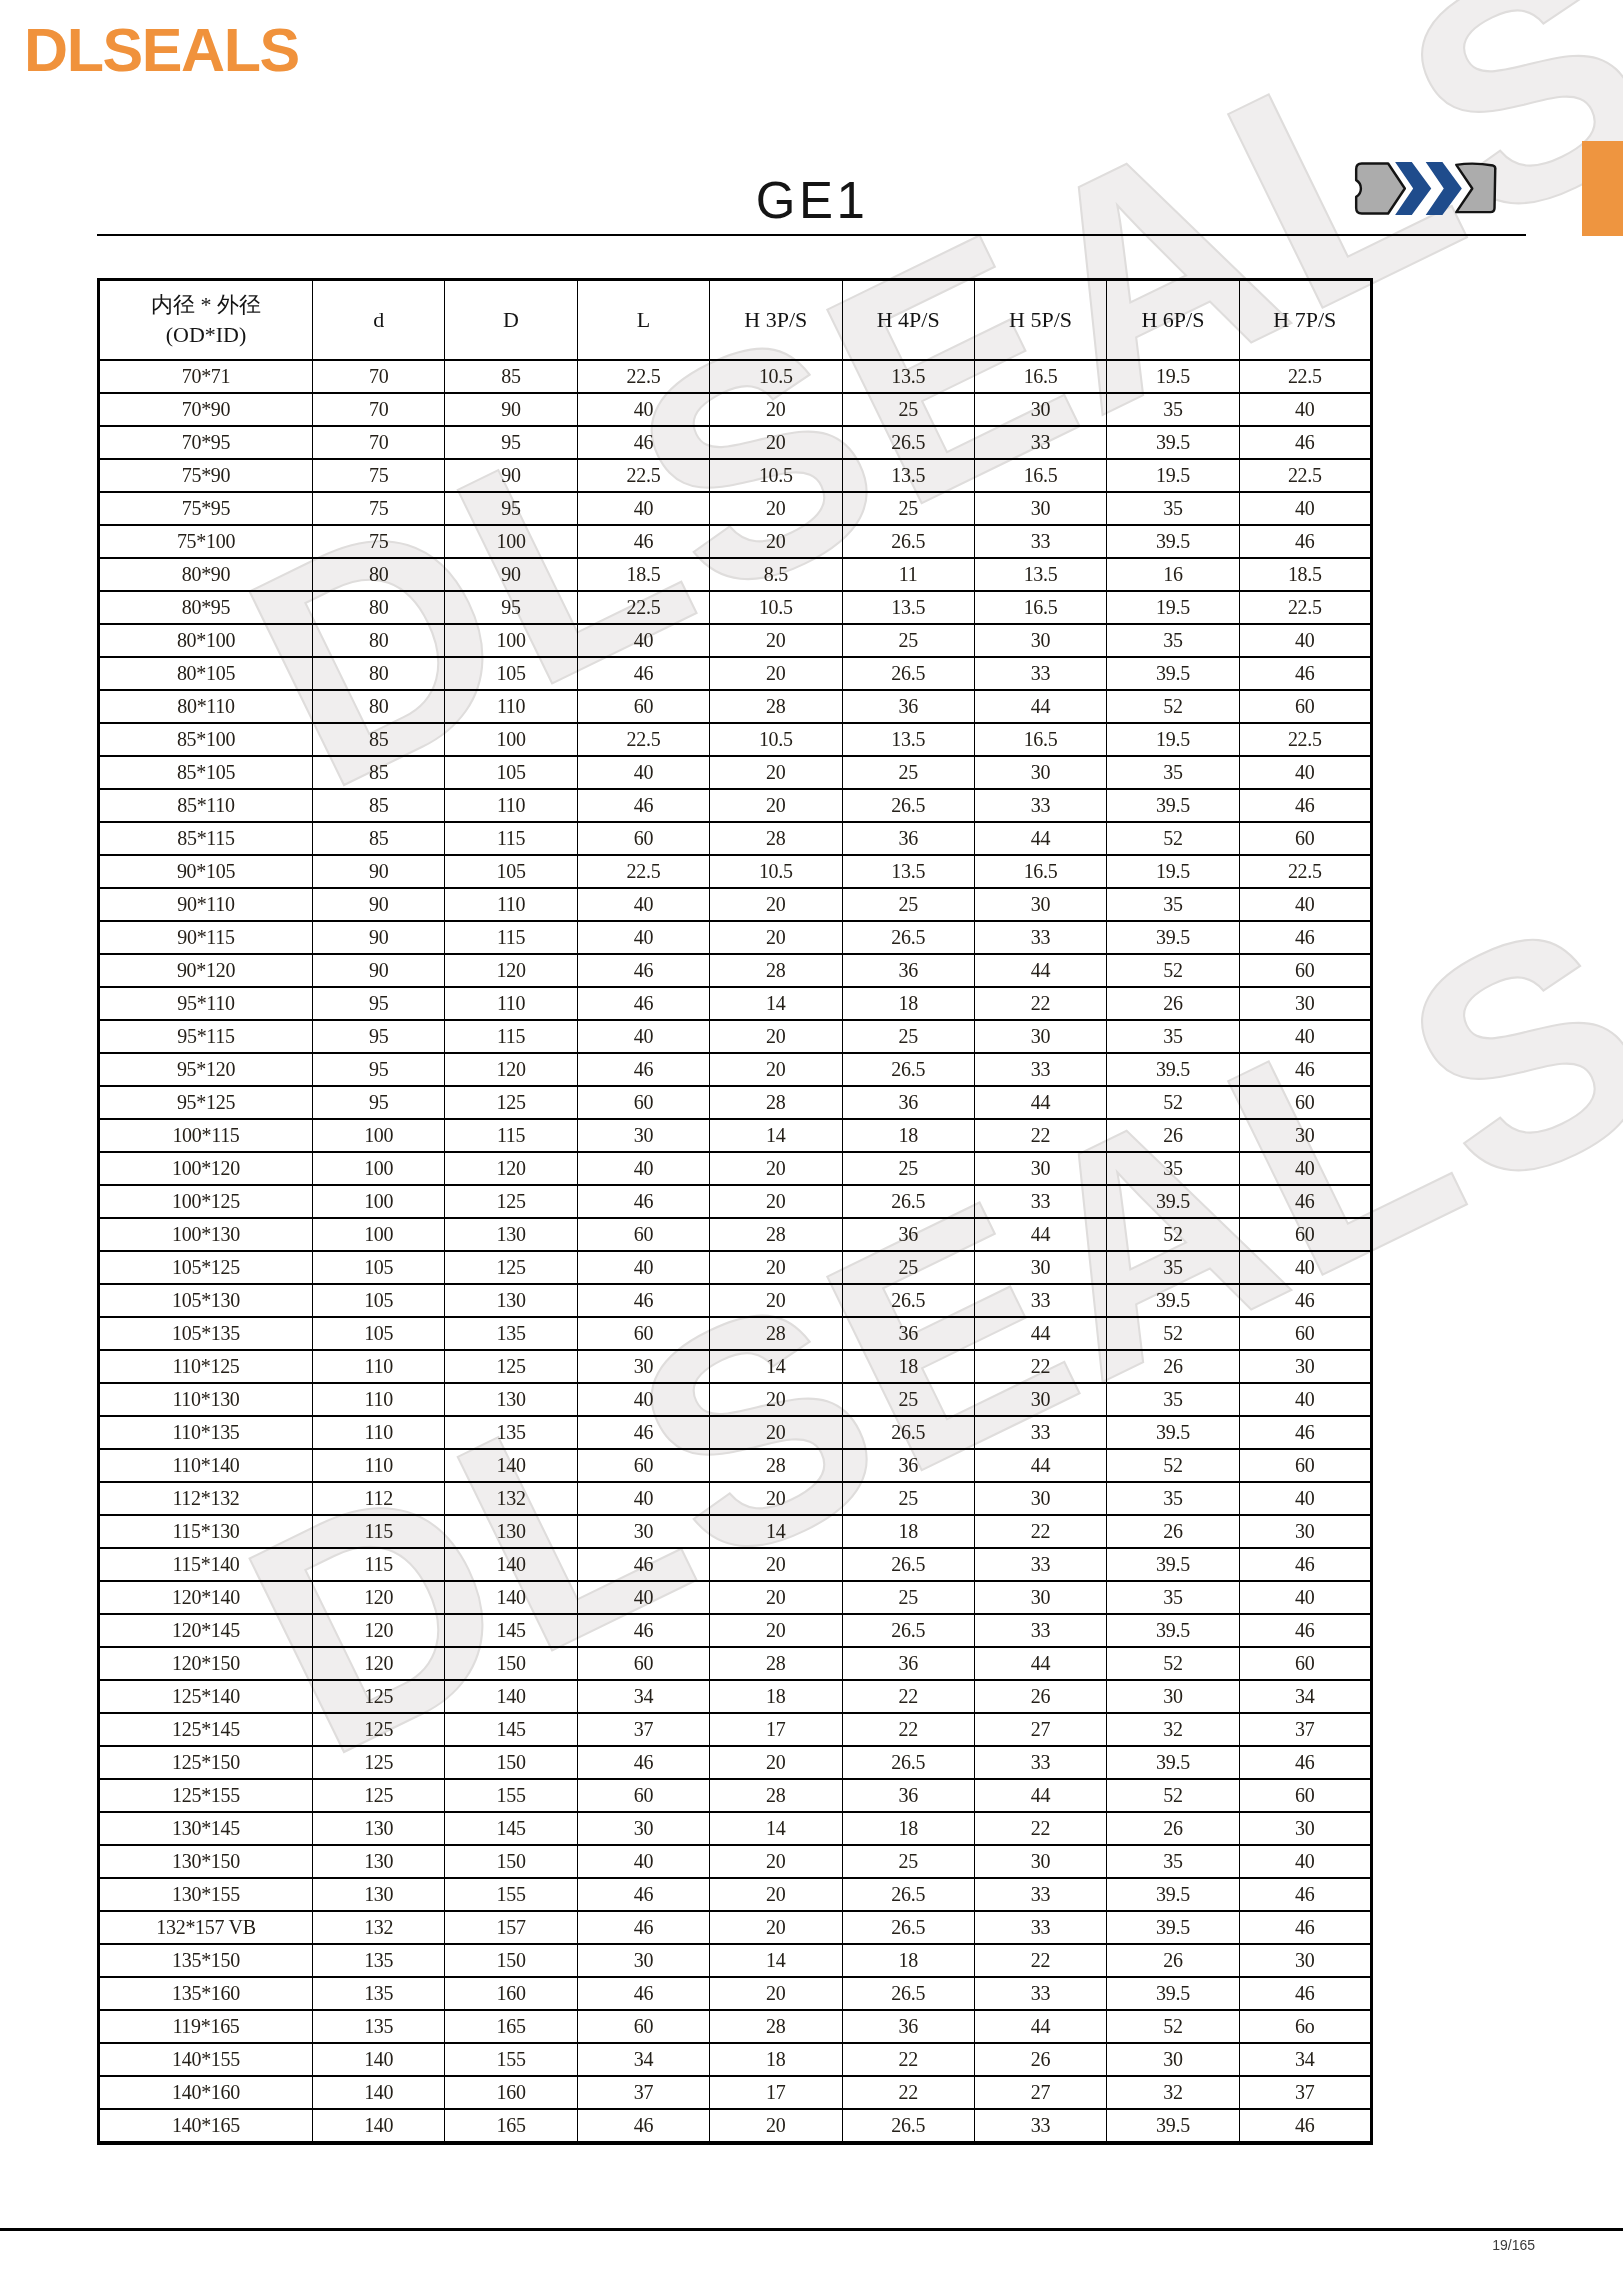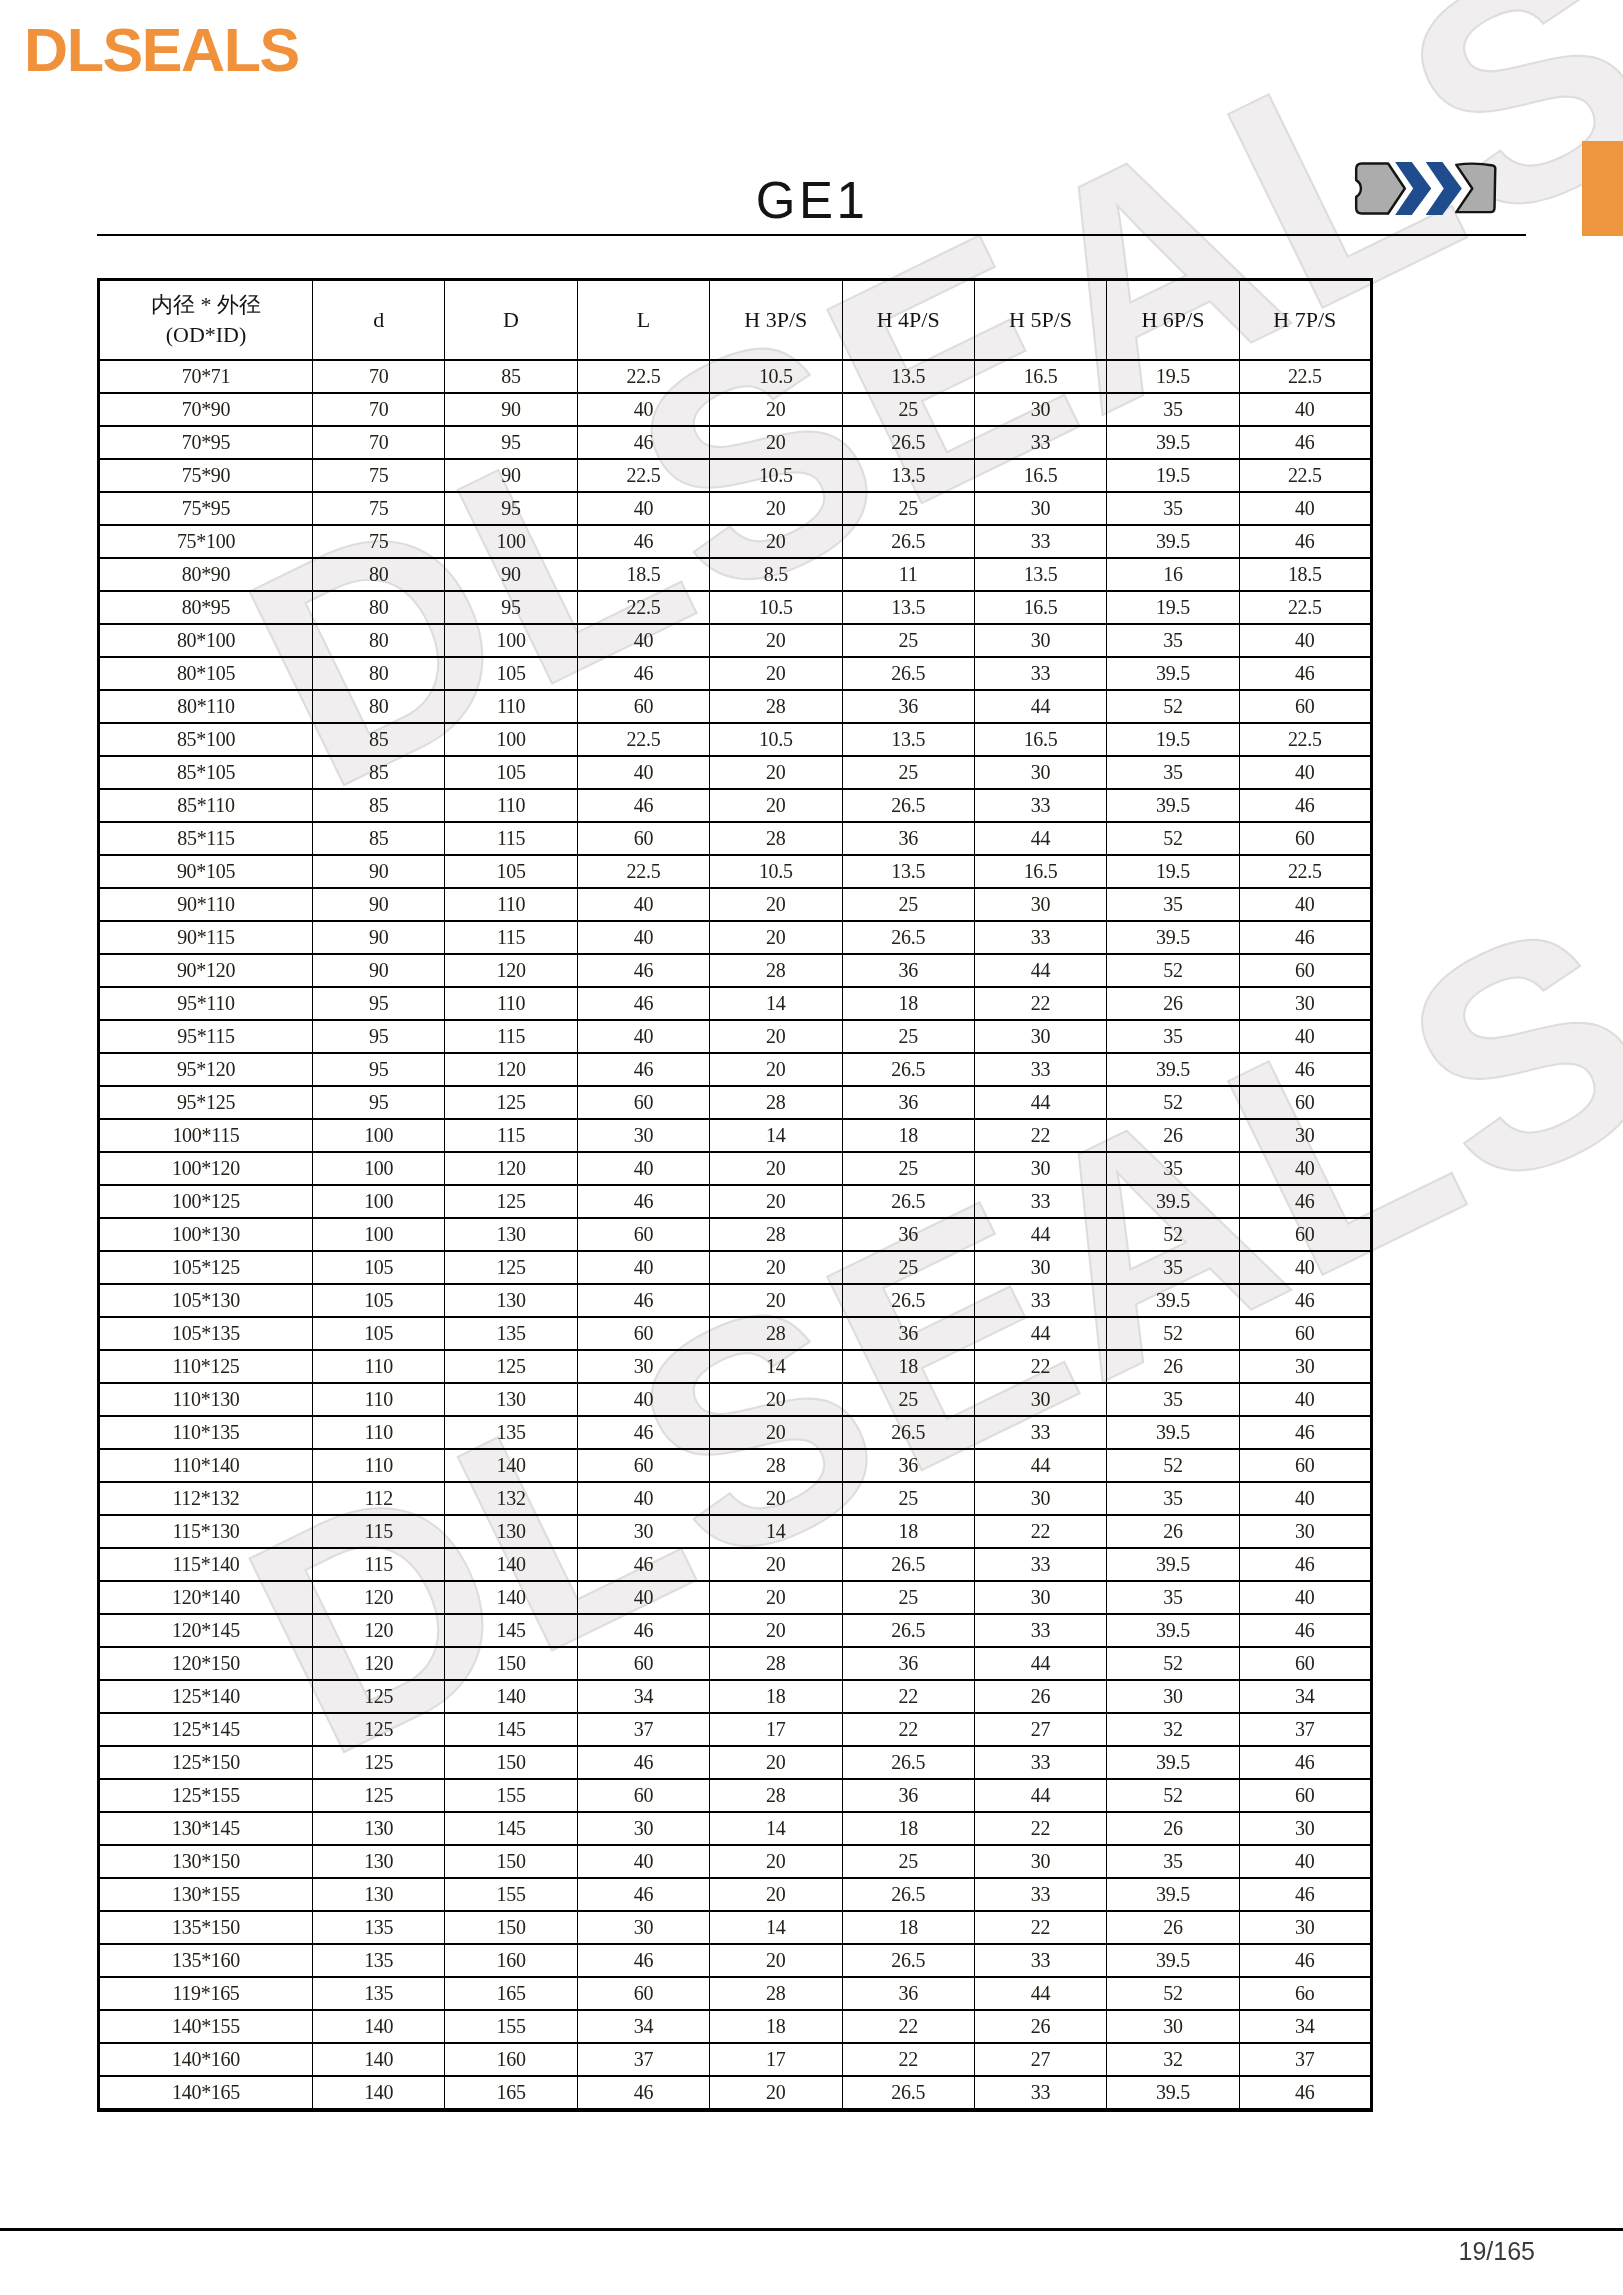--- a/index.html
+++ b/index.html
@@ -108,21 +108,21 @@
   .footer-rule{
     position:absolute;
     left:0;top:2228px;
     width:1624px;height:2.8px;
     background:#000;
     z-index:2;
   }
   .page-number{
     position:absolute;
     right:89px;top:2237px;
-    font-size:25px;
+    font-size:14px;
     color:#3a3a3a;
     z-index:2;
   }
 </style>
 </head>
 <body>
 
 <div class="page">
 
   <div class="watermark wm-1">DLSEALS</div>
@@ -678,20 +678,31 @@
             <td>130</td>
             <td>155</td>
             <td>46</td>
             <td>20</td>
             <td>26.5</td>
             <td>33</td>
             <td>39.5</td>
             <td>46</td>
           </tr>
           <tr>
+            <td class="size-cell">132*157 VB</td>
+            <td>132</td>
+            <td>157</td>
+            <td>46</td>
+            <td>20</td>
+            <td>26.5</td>
+            <td>33</td>
+            <td>39.5</td>
+            <td>46</td>
+          </tr>
+          <tr>
             <td class="size-cell">135*150</td>
             <td>135</td>
             <td>150</td>
             <td>30</td>
             <td>14</td>
             <td>18</td>
             <td>22</td>
             <td>26</td>
             <td>30</td>
           </tr>

